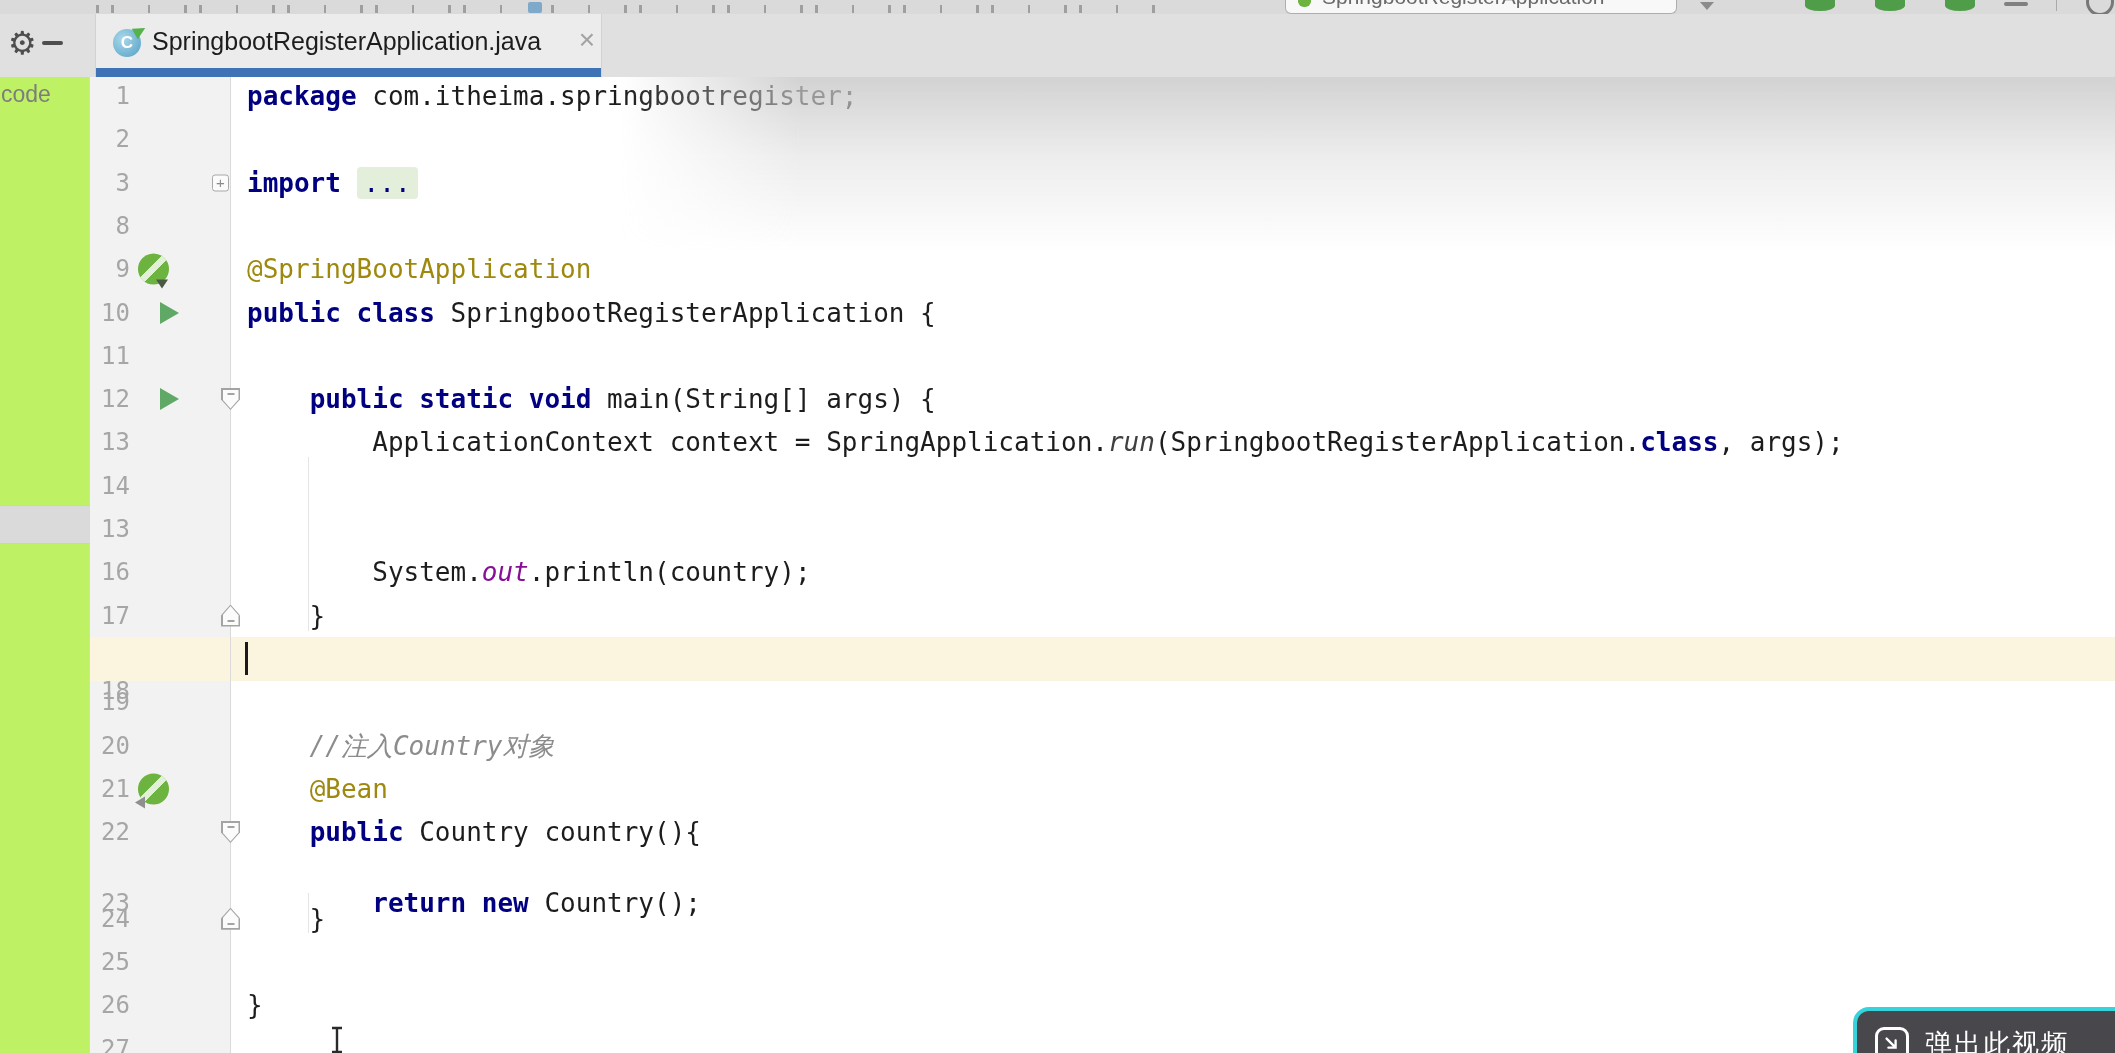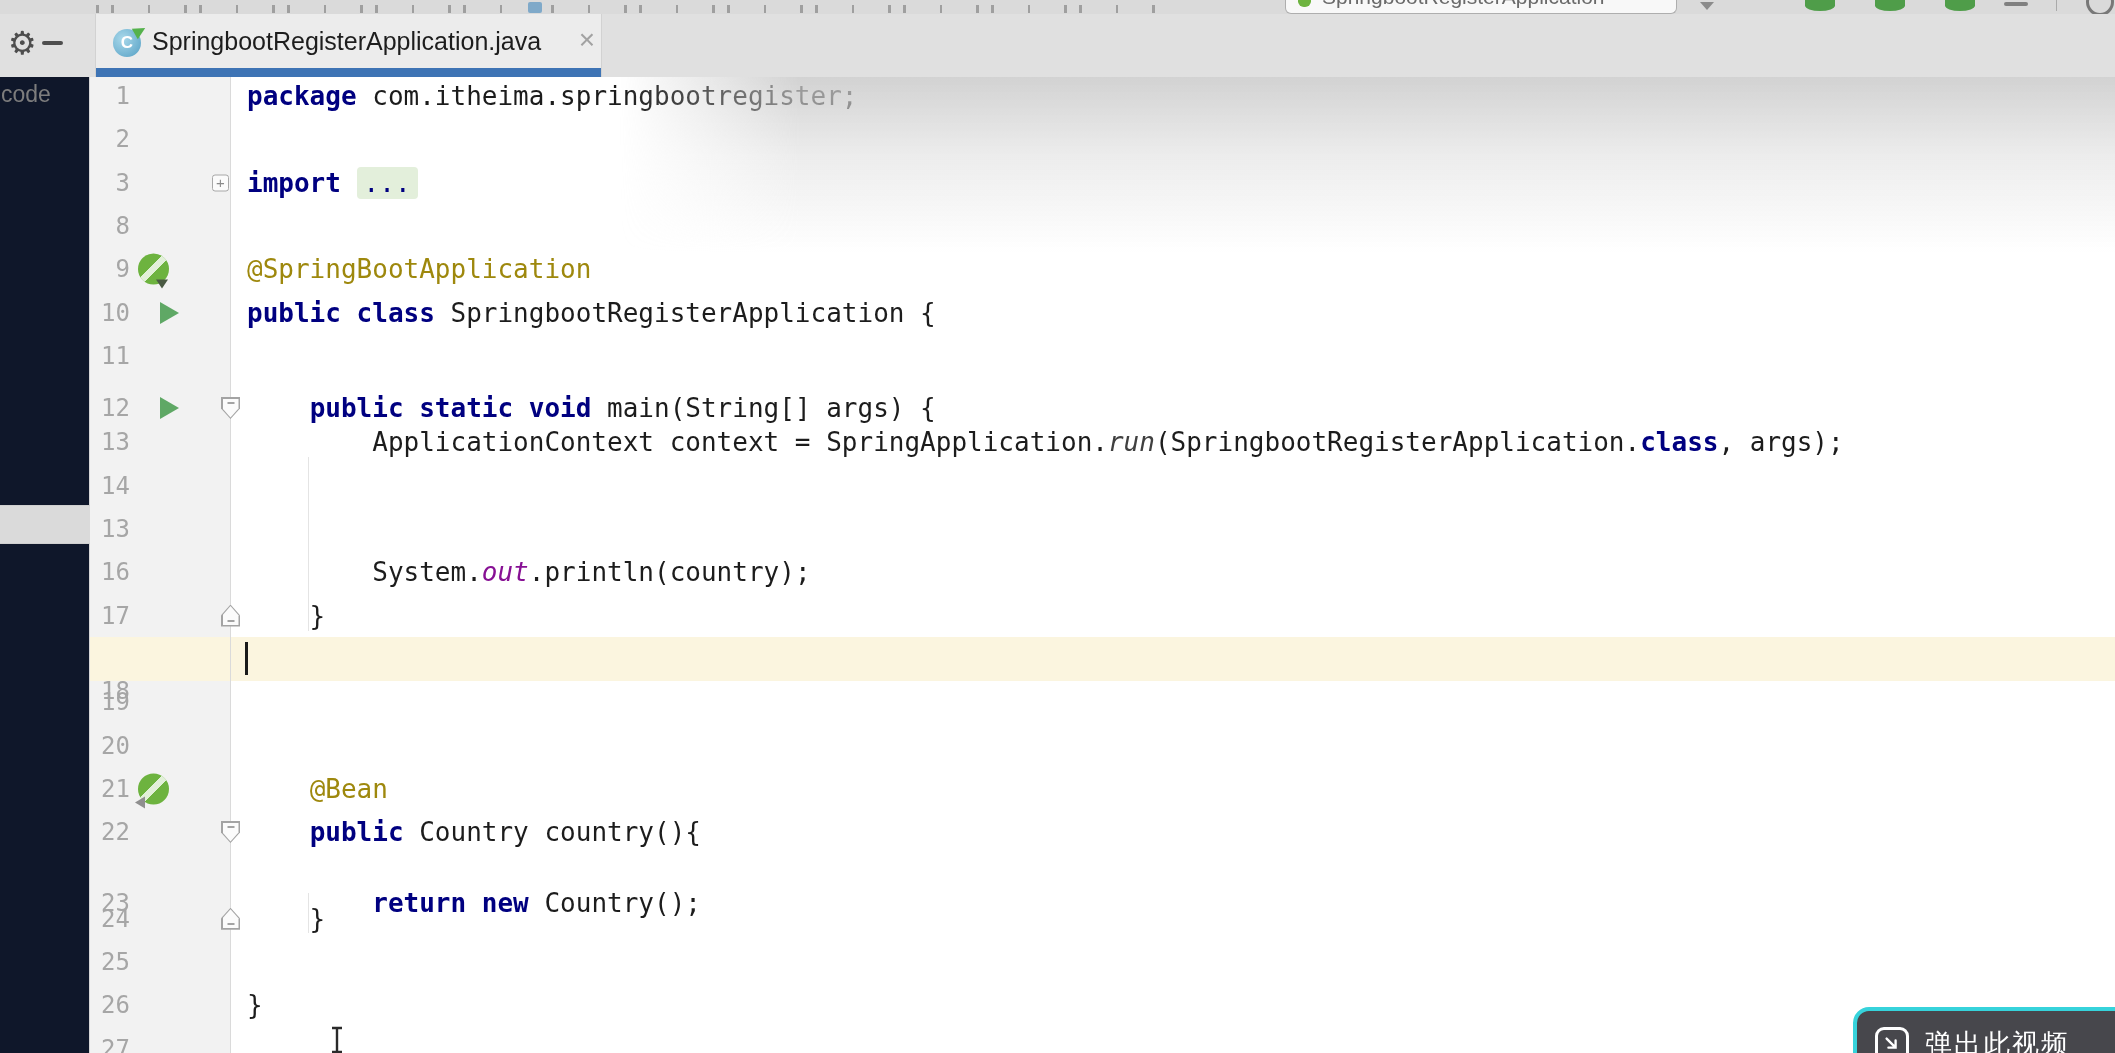--- a/index.html
+++ b/index.html
@@ -34,21 +34,21 @@
     background:radial-gradient(circle at 35% 35%,#a8d8ea,#549fc4);color:#fff;
     font-family:"Liberation Sans",sans-serif;font-size:17px;font-weight:bold;text-align:center;line-height:28px;}
   .tabicon::after{content:"";position:absolute;right:-5px;top:-4px;width:0;height:0;
     border-left:12px solid #55b24c;border-top:6px solid transparent;border-bottom:6px solid transparent;transform:rotate(-30deg);}
   .tab-title{position:absolute;left:56px;top:0;height:54px;line-height:54px;
     font-family:"Liberation Sans",sans-serif;font-size:25px;color:#1d1d1d;white-space:nowrap;}
   .tab-close{position:absolute;right:6px;top:0;height:54px;line-height:52px;
     font-family:"Liberation Sans",sans-serif;font-size:28px;color:#a2a2a2;}
 
   
-  .left-panel{position:absolute;left:0;top:77px;width:90px;height:976px;background:#0f172a;border-right:1px solid #d6d6d6;box-sizing:border-box;}
+  .left-panel{position:absolute;left:0;top:77px;width:90px;height:976px;background:#bef264;border-right:1px solid #d6d6d6;box-sizing:border-box;}
   .left-frag-label{position:absolute;left:1px;top:4px;font-family:"Liberation Sans",sans-serif;font-size:23px;color:#7d7d7d;}
   .left-handle{position:absolute;left:0;top:428px;width:90px;height:39px;background:#dadada;border-top:1px solid #cfcfcf;border-bottom:1px solid #cfcfcf;box-sizing:border-box;}
 
   
   .editor{position:absolute;left:90px;top:77px;right:0;bottom:0;background:#ffffff;overflow:hidden;}
   .gutter-bg{position:absolute;left:0;top:0;width:140px;height:100%;background:#f2f2f2;}
   .gutter-sep{position:absolute;left:140px;top:0;width:1px;height:100%;background:#dadada;}
   .cur-line{position:absolute;left:0;right:0;height:44px;background:#fbf5df;}
   .rows{position:absolute;left:0;top:-3px;right:0;}
   .row{position:absolute;left:0;right:0;height:44px;}
@@ -165,21 +165,21 @@
           <div class="code"><span class="seg-a">@SpringBootApplication</span></div>
         </div>
         <div class="row" style="top: 216.5px;">
           <div class="lnum">10</div>
           <div class="g-icon icon-run"></div>
           <div class="code"><span class="seg-k">public class </span><span class="seg-p">SpringbootRegisterApplication {</span></div>
         </div>
         <div class="row" style="top: 259.8px;">
           <div class="lnum">11</div>
         </div>
-        <div class="row" style="top: 312px;">
+        <div class="row" style="top: 303px;">
           <div class="lnum">12</div>
           <div class="g-icon icon-run"></div>
           <div class="fold pent pent-down">
             <div class="outer"></div>
             <div class="inner"></div>
             <div class="dash"></div>
           </div>
           <div class="code"><span class="seg-p">    </span><span class="seg-k">public static void </span><span class="seg-p">main(String[] args) {</span></div>
         </div>
         <div class="row" style="top: 346.4px;">
@@ -206,20 +206,21 @@
           <div class="code"><span class="seg-p">    }</span></div>
         </div>
         <div class="row" style="top: 595px; padding-left: 16px;">
           <div class="lnum">18</div>
         </div>
         <div class="row" style="top: 606.2px;">
           <div class="lnum">19</div>
         </div>
         <div class="row" style="top: 649.5px;">
           <div class="lnum">20</div>
+          <div class="code"><span class="seg-c">    //注入Country对象</span></div>
         </div>
         <div class="row" style="top: 692.8px;">
           <div class="lnum">21</div>
           <div class="g-icon icon-bean"></div>
           <div class="code"><span class="seg-p">    </span><span class="seg-a">@Bean</span></div>
         </div>
         <div class="row" style="top: 736.1px;">
           <div class="lnum">22</div>
           <div class="fold pent pent-down">
             <div class="outer"></div>

